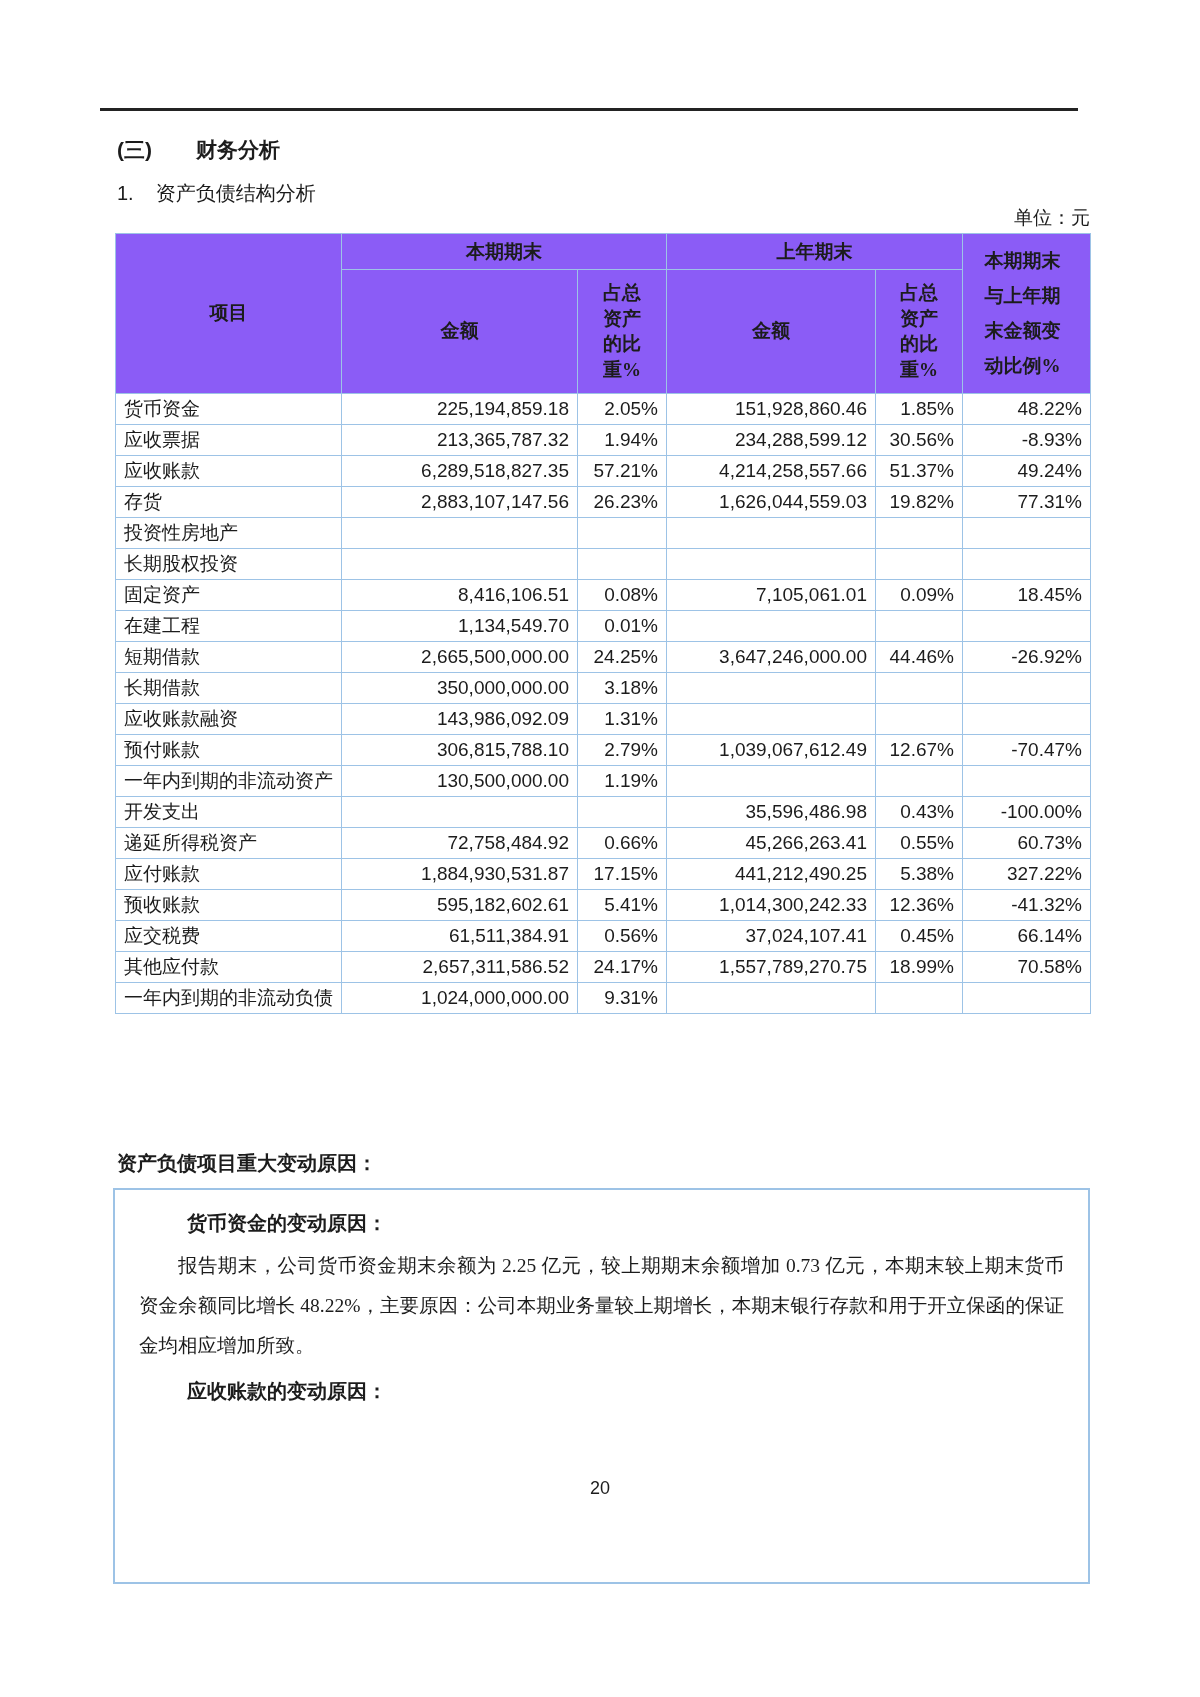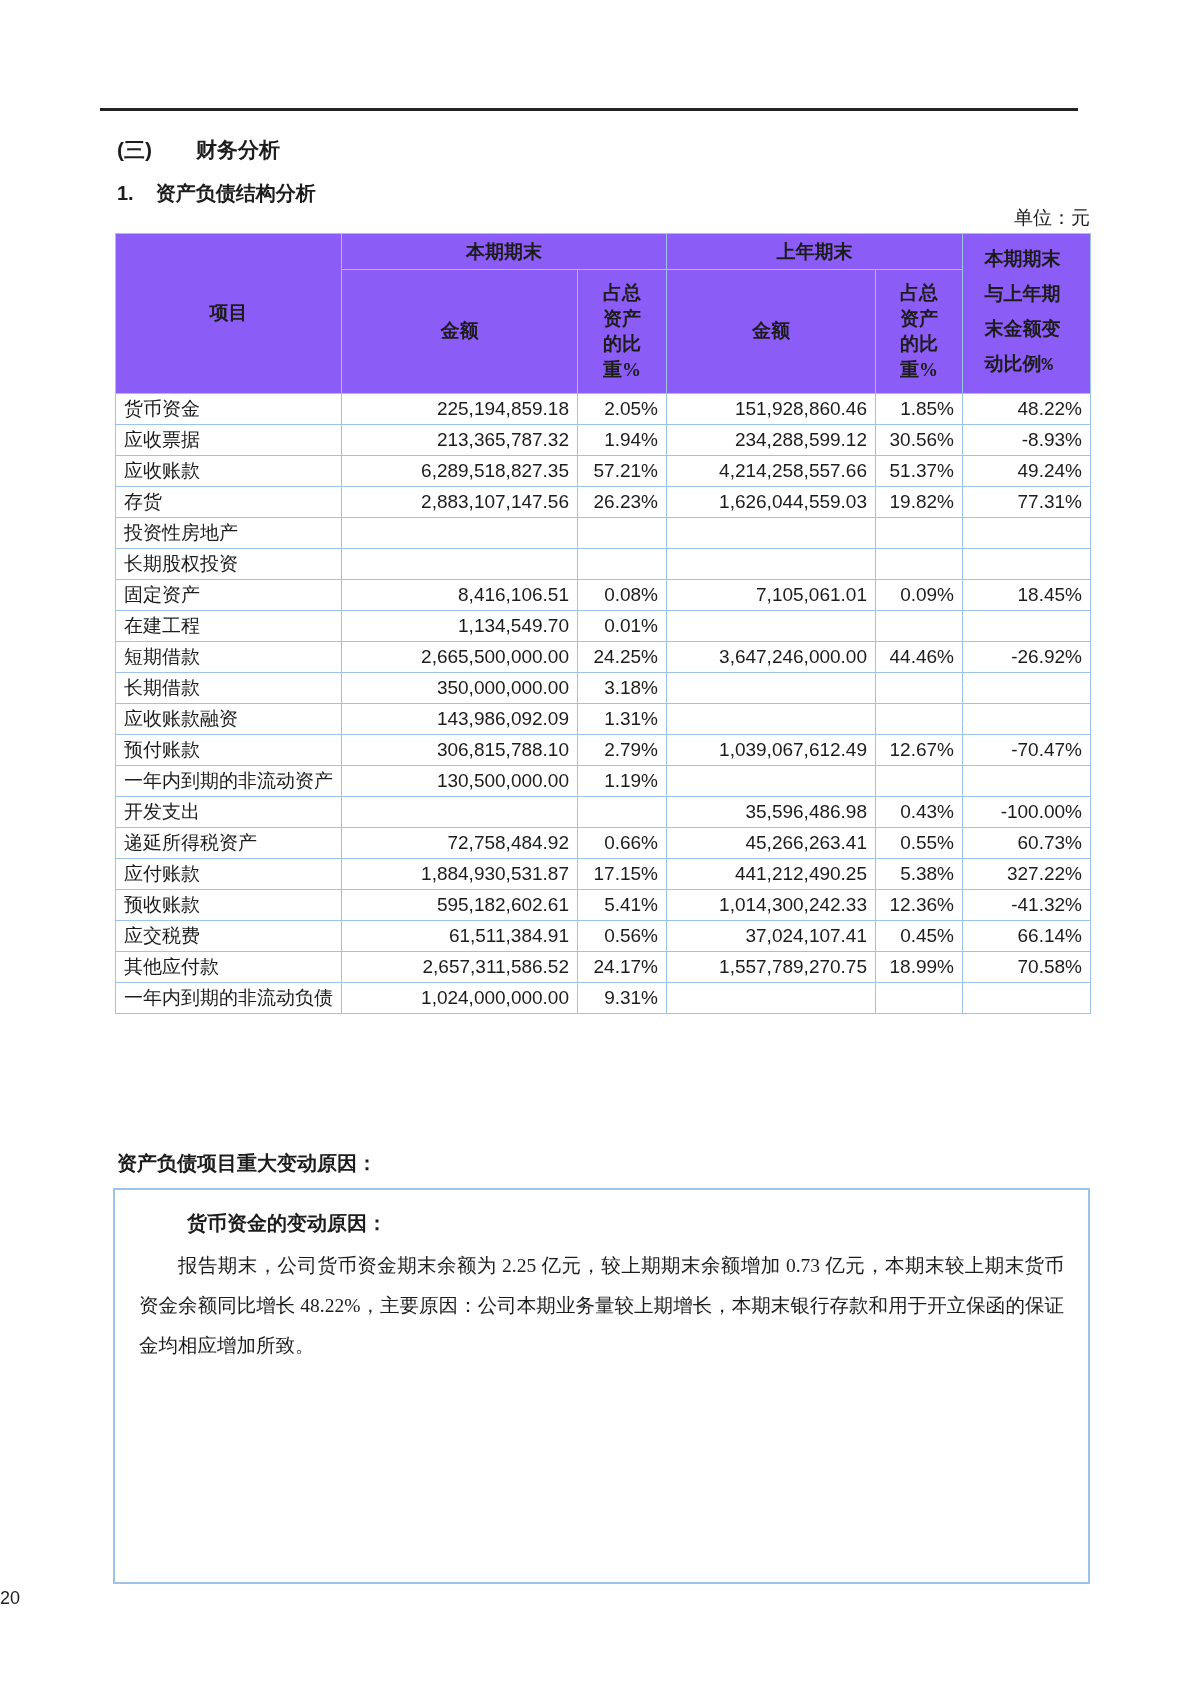--- a/index.html
+++ b/index.html
@@ -26,21 +26,21 @@
   .section-heading {
     position: absolute; top: 136px; left: 117px;
     font-weight: bold; font-size: 21px;
     font-family: "Liberation Sans", "DejaVu Sans", sans-serif;
     text-align: center;
   }
   .section-heading .section-title { margin-left: 44px; }
 
   .subsection-heading {
     position: absolute; top: 180px; left: 117px;
-    font-weight: bold; font-size: 20px;
+    font-weight: normal; font-size: 20px;
     font-family: "Liberation Sans", "DejaVu Sans", sans-serif;
   }
   .subsection-heading .subsection-title { margin-left: 22px; }
 
   .unit-label {
     position: absolute; top: 205px; left: 100px; width: 990px;
     text-align: right; font-size: 19px;
   }
 
   table.balance-table {
@@ -55,21 +55,21 @@
     overflow: hidden;
   }
   .balance-table thead th {
     background: #8b5cf6;
     font-weight: bold;
     text-align: center;
     vertical-align: middle;
   }
   .th-group { height: 36px; }
   .ratio-head-inner  { width: 46px; margin: 8px auto; text-align: center; }
-  .change-head-inner { width: 84px; margin: 0 auto; text-align: left; line-height: 1.85; font-family: Liberation Mono, monospace; }
+  .change-head-inner { width: 84px; margin: 0 auto; text-align: left; line-height: 1.85; }
   .balance-table tbody tr { height: 31px; }
   .balance-table td { background: #ffffff; }
   .td-item {
     text-align: left; padding-left: 10px; padding-right: 28px;
   }
   .td-num {
     text-align: right;
     font-family: "Liberation Sans", "DejaVu Sans", sans-serif;
     font-size: 18px;
     padding-right: 10px;
@@ -91,22 +91,22 @@
     font-weight: bold; font-size: 20px; line-height: 38px;
     font-family: "Liberation Sans", "DejaVu Sans", sans-serif;
   }
   .analysis-paragraph {
     margin: 4px 0 0 0;
     font-size: 19.5px; line-height: 40px;
     text-align: justify; text-indent: 2em;
   }
 
   .page-number {
-    position: absolute; top: 1588px; left: 0; width: 1200px;
-    font-size: 18px;
+    position: absolute; top: 1478px; left: 0; width: 1200px;
+    text-align: center; font-size: 18px;
     font-family: "Liberation Sans", "DejaVu Sans", sans-serif;
   }
 </style>
 </head>
 <body>
 
 <div class="page">
 
   <div class="header-rule"></div>
 
@@ -311,17 +311,18 @@
           <td class="td-num"></td>
         </tr>
       </tbody>
   </table>
 
   <div class="analysis-heading">资产负债项目重大变动原因：</div>
 
   <div class="analysis-box">
     <div class="analysis-subheading">货币资金的变动原因：</div>
     <p class="analysis-paragraph">报告期末，公司货币资金期末余额为 2.25 亿元，较上期期末余额增加 0.73 亿元，本期末较上期末货币资金余额同比增长 48.22%，主要原因：公司本期业务量较上期增长，本期末银行存款和用于开立保函的保证金均相应增加所致。</p>
+    <div class="analysis-subheading">应收账款的变动原因：</div>
   </div>
 
   <div class="page-number">20</div>
 
 </div>
 
 </body></html>

